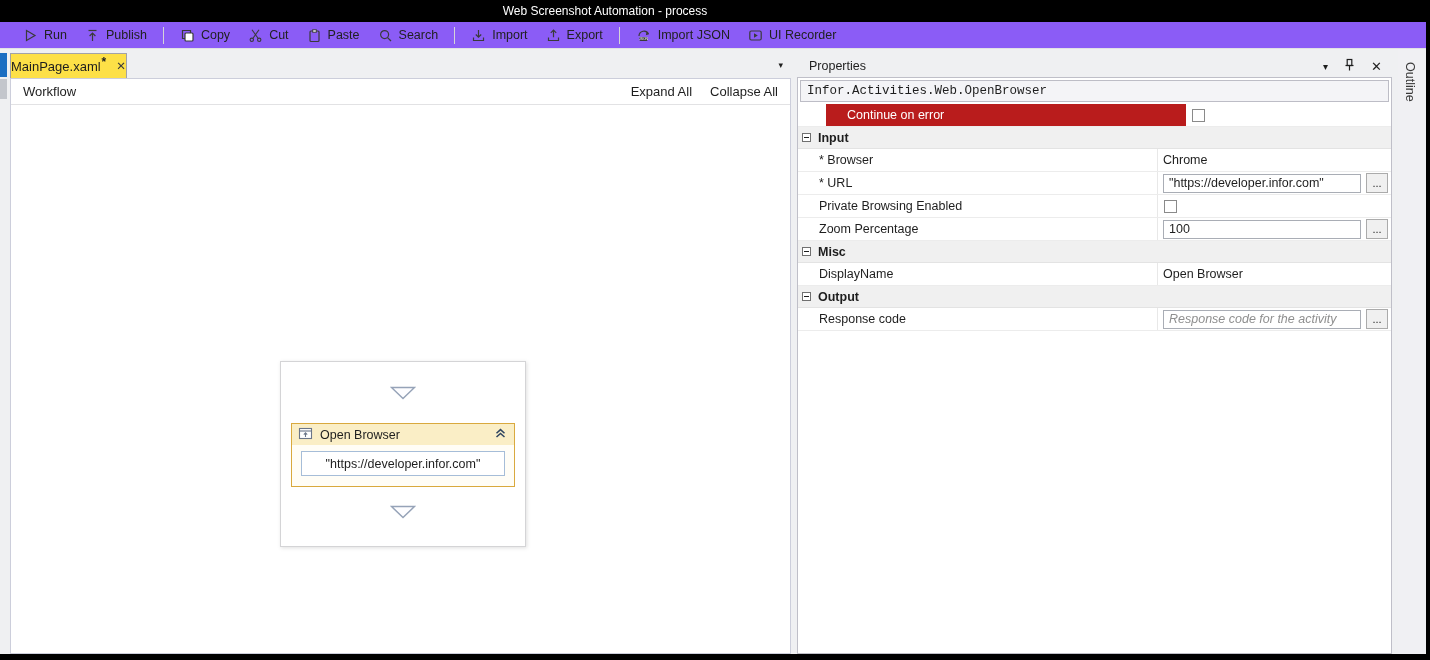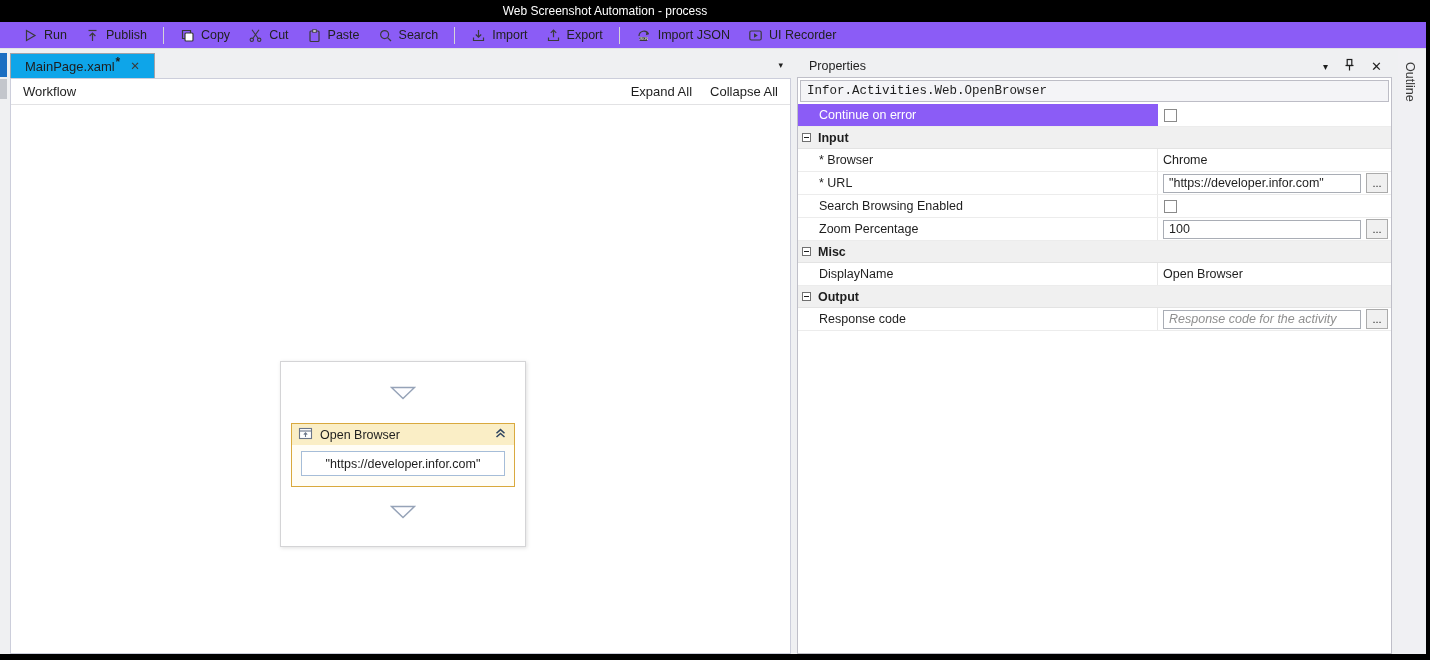--- a/index.html
+++ b/index.html
@@ -21,21 +21,21 @@
   
   .content { position:absolute; top:49px; left:0; right:4px; bottom:6px; display:flex; }
 
   .edge-strip { position:relative; width:10px; }
   .edge-blue { position:absolute; left:0; top:4px; width:7px; height:24px; background:#1b6ec2; }
   .edge-gray { position:absolute; left:0; top:30px; width:7px; height:20px; background:#c3c6cc; }
 
   
   .designer { width:781px; display:flex; flex-direction:column; }
   .tabstrip { position:relative; height:29px; display:flex; align-items:flex-end; }
-  .doc-tab { display:inline-flex; align-items:center; height:25px; padding:0 14px; background:#0ea5e9; border:1px solid #a2a2a8; border-bottom:none; font-size:13px; }
+  .doc-tab { display:inline-flex; align-items:center; height:25px; padding:0 0; background:#fde047; border:1px solid #a2a2a8; border-bottom:none; font-size:13px; }
   .doc-tab .star { font-weight:bold; position:relative; top:-4px; margin-left:1px; font-size:12px; }
   .doc-tab .tab-close { margin-left:10px; font-size:11.5px; color:#3a3a3a; cursor:default; }
   .tabstrip-drop { position:absolute; right:8px; bottom:8px; font-size:9px; color:#1e1e1e; }
 
   .design-panel { flex:1; background:#fff; border:1px solid #cccedb; display:flex; flex-direction:column; min-height:0; }
   .wf-header { height:26px; border-bottom:1px solid #e2e2e4; display:flex; align-items:center; padding:0 12px; font-size:13px; flex:none; }
   .wf-actions { margin-left:auto; display:flex; gap:18px; }
   .wf-actions span { cursor:default; }
   .canvas { flex:1; position:relative; background:#fff; }
 
@@ -63,21 +63,21 @@
   .props-icons .close-glyph { font-size:13px; }
 
   .props-body { flex:1; border:1px solid #bfbfc8; background:#fff; display:flex; flex-direction:column; overflow:hidden; }
   .type-box { margin:2px; height:22px; border:1px solid #bdbdc6; background:#f4f4f7; display:flex; align-items:center; padding-left:6px; flex:none;font-family:Liberation Mono, monospace; }
 
   .prow { display:flex; align-items:center; height:23px; background:#fff; border-bottom:1px solid #ececec; flex:none; }
   .prow-sec { display:flex; align-items:center; height:22px; background:#f0f0f0; border-bottom:1px solid #e3e3e3; font-weight:bold; flex:none; }
   .expander { width:9px; height:9px; border:1px solid #707070; background:#fff; margin:0 7px 0 4px; position:relative; flex:none; }
   .expander::after { content:""; position:absolute; left:1px; right:1px; top:3px; border-top:1px solid #1e1e1e; }
   .plabel { width:360px; height:100%; display:flex; align-items:center; padding-left:21px; border-right:1px solid #e8e8e8; flex:none; }
-  .plabel.selected { background:#8b5cf6; color:#fff; border-right:none; }
+  .plabel.selected { background:#b91c1c; color:#fff; border-right:none;margin-left:28px; }
   .pvalue { flex:1; height:100%; display:flex; align-items:center; padding-left:5px; }
   .pv-text { font-size:12.5px; }
   .checkbox { width:13px; height:13px; border:1px solid #8a8a8a; background:#fff; margin-left:1px; flex:none; }
   .tbox { flex:1; height:19px; border:1px solid #a9adb5; background:#fff; display:flex; align-items:center; padding:0 5px; margin-right:5px; overflow:hidden; white-space:nowrap; }
   .tbox .ph { font-style:italic; color:#8f8f8f; }
   .dots-btn { width:22px; height:20px; border:1px solid #ababab; background:#f0f0f0; display:flex; align-items:center; justify-content:center; font-size:11px; margin-right:3px; flex:none; cursor:default; }
   .pgrid-rest { flex:1; background:#fff; }
 
   
   .outline-strip { width:24px; background:#f0f0f3; display:flex; justify-content:center; }
@@ -288,21 +288,21 @@
         <div class="prow">
           <div class="plabel">* URL</div>
           <div class="pvalue">
             <div class="tbox">
                 <span>"https://developer.infor.com"</span>
               </div>
             <div class="dots-btn">...</div>
           </div>
         </div>
         <div class="prow">
-          <div class="plabel">Search Browsing Enabled</div>
+          <div class="plabel">Private Browsing Enabled</div>
           <div class="pvalue">
               <span class="checkbox"></span>
             </div>
         </div>
         <div class="prow">
           <div class="plabel">Zoom Percentage</div>
           <div class="pvalue">
             <div class="tbox">
                 <span>100</span>
               </div>

